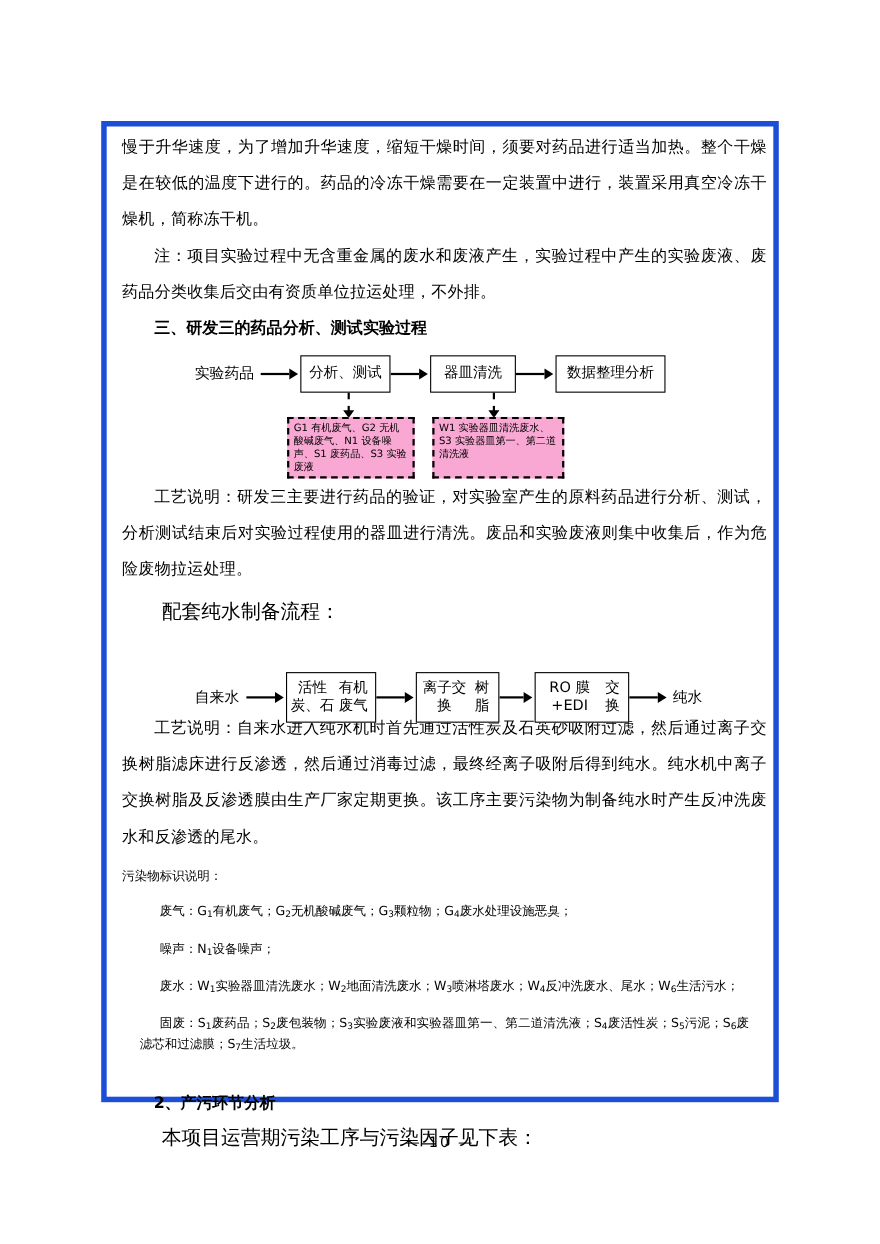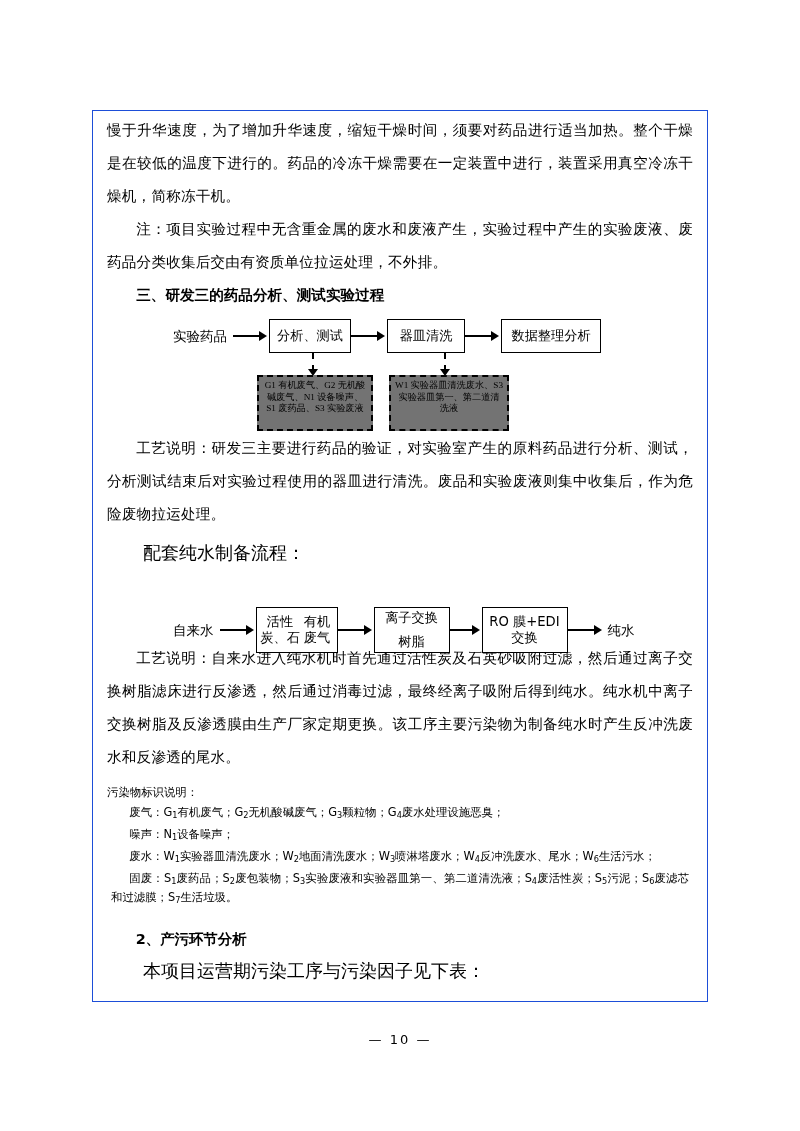--- a/index.html
+++ b/index.html
@@ -16,21 +16,21 @@
     overflow: hidden;
   }
 
   
   #page-frame {
     position: absolute;
     left: 92px;
     top: 110px;
     width: 616px;
     height: 892px;
-    border: 1px solid #1d4ed8;
+    border: 5px solid #1d4ed8;
     box-sizing: border-box;
   }
 
   #page-body {
     position: absolute;
     left: 14px;
     top: 2px;
     width: 586px;
   }
 
@@ -127,34 +127,33 @@
     border-top: 7px solid #000;
   }
 
   .dashed-box {
     position: absolute;
     border: 2px dashed #000;
     box-sizing: border-box;
     font-size: 9.2px;
     line-height: 11.5px;
     padding: 3px 4px;
-    background: #737373;
-    text-align: center;
-    font-family: Liberation Serif, serif;
+    background: #f9a8d4;
+    text-align: left;
   }
 
   
   .legend {
     font-size: 11.4px;
     line-height: 15.5px;
     margin: 0;
   }
   .legend-title { margin: 0; }
   .legend-line {
-    margin: 4px;
+    margin: 16px;
     text-indent: 1.6em;
     text-align: justify;
     text-justify: inter-ideograph;
   }
   sub {
     font-size: 72%;
     vertical-align: -0.22em;
   }
 
   
@@ -228,29 +227,29 @@
             <span class="head"></span>
         </span>
         <span class="flow-box" style="width:82px;height:46px;margin-left:2px;flex-direction:row;">
           <span>活性炭、石</span>
           <span>有机废气</span>
         </span>
         <span class="arrow">
           <span class="shaft" style="width:26px;"></span>
             <span class="head"></span>
         </span>
-        <span class="flow-box" style="width:76px;height:46px;margin-left:2px;flex-direction:column;justify-content:space-between;">
+        <span class="flow-box" style="width:76px;height:46px;margin-left:2px;flex-direction:row;">
           <span>离子交换</span>
           <span>树脂</span>
         </span>
         <span class="arrow">
           <span class="shaft" style="width:22px;"></span>
             <span class="head"></span>
         </span>
-        <span class="flow-box" style="width:86px;height:46px;margin-left:2px;flex-direction:column;">
+        <span class="flow-box" style="width:86px;height:46px;margin-left:2px;flex-direction:row;">
           <span>RO 膜+EDI</span>
           <span>交换</span>
         </span>
         <span class="arrow">
           <span class="shaft" style="width:26px;"></span>
             <span class="head"></span>
         </span>
         <span class="flow-label" style="margin-left:6px;">纯水</span>
       </div>
     </div>

